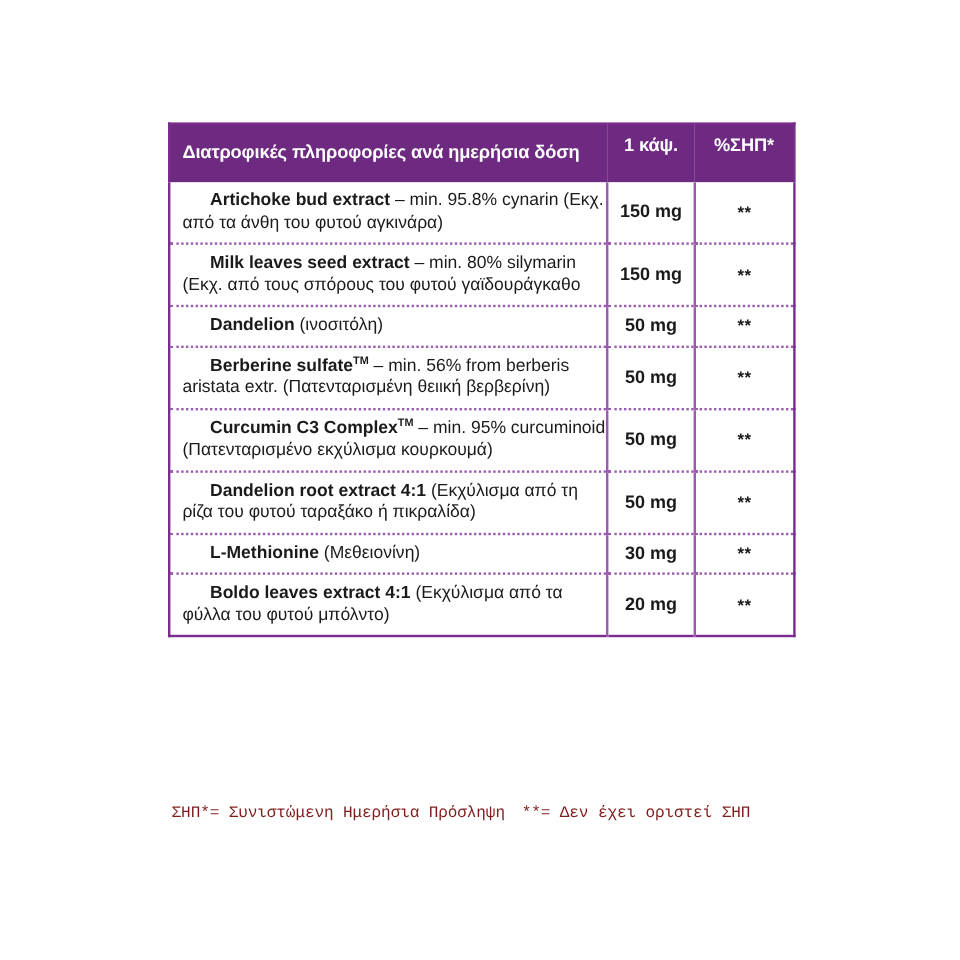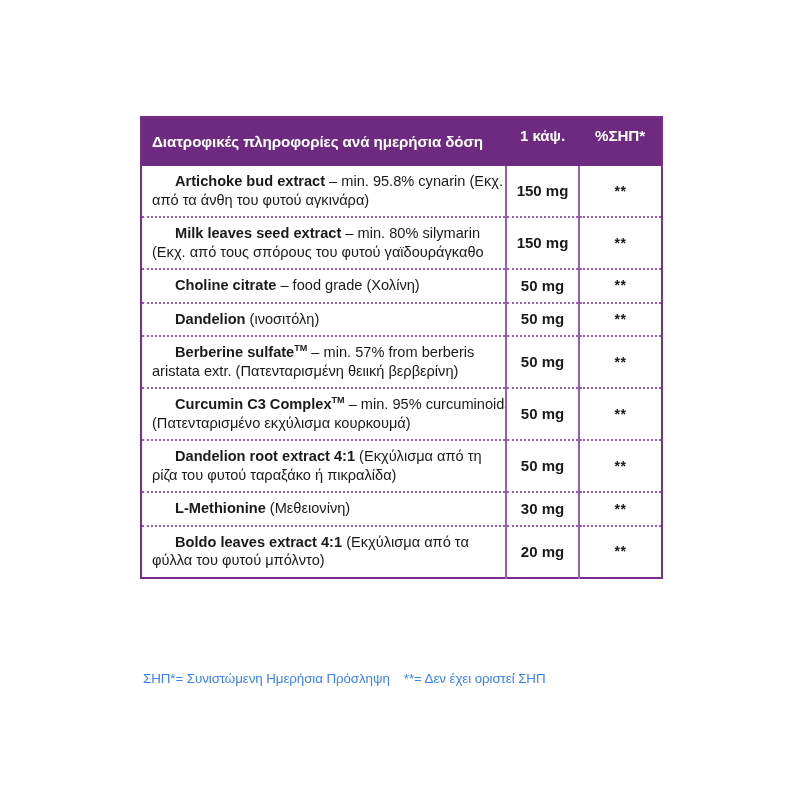--- a/index.html
+++ b/index.html
@@ -17,21 +17,21 @@
   #root {
     position: relative;
     width: 800px;
     height: 800px;
     overflow: hidden;
   }
 
   .panel {
     position: absolute;
     left: 140px;
-    top: 116px;
+    top: 102px;
     width: 521px;
   }
 
   table.facts {
     width: 521px;
     border-collapse: collapse;
     table-layout: fixed;
     border: 2px solid #7B2D8E;
     background: #ffffff;
   }
@@ -118,23 +118,24 @@
     display: block;
   }
 
   
   .footnote {
     position: absolute;
     left: 143px;
     top: 671px;
     width: 560px;
     font-size: 13.4px;
-    color: #3b82f6;
+    color: #7f1d1d;
     letter-spacing: -0.1px;
     white-space: nowrap;
+    font-family: Liberation Mono, monospace;
   }
   .footnote .fn-gap {
     display: inline-block;
     width: 14px;
   }
 </style>
 <style>thead tr.head-row{background:#6E2A80;}table.facts{border-color:#7B2D8E;}tbody td{border-top-color:#9B5BAE;} td.t-name,td.t-dose{border-right-color:#9B5BAE;}tbody td{color:#1a1a1a;}</style></head>
 <body>
 
 <div id="root">
@@ -158,31 +159,26 @@
             <td class="t-name"><span class="nm-bold">Artichoke bud extract</span><span class="nm-rest"> – min. 95.8% cynarin (Εκχ.</span><span class="nm-rest line2">από τα άνθη του φυτού αγκινάρα)</span></td>
             <td class="t-dose">150 mg</td>
             <td class="t-nrv">**</td>
           </tr>
           <tr>
             <td class="t-name"><span class="nm-bold">Milk leaves seed extract</span><span class="nm-rest"> – min. 80% silymarin</span><span class="nm-rest line2">(Εκχ. από τους σπόρους του φυτού γαϊδουράγκαθο</span></td>
             <td class="t-dose">150 mg</td>
             <td class="t-nrv">**</td>
           </tr>
           <tr>
-            <td class="t-name"><span class="nm-bold">Choline citrate</span><span class="nm-rest"> – food grade (Χολίνη)</span></td>
-            <td class="t-dose">50 mg</td>
-            <td class="t-nrv">**</td>
-          </tr>
-          <tr>
             <td class="t-name"><span class="nm-bold">Dandelion</span><span class="nm-rest"> (ινοσιτόλη)</span></td>
             <td class="t-dose">50 mg</td>
             <td class="t-nrv">**</td>
           </tr>
           <tr>
-            <td class="t-name"><span class="nm-bold">Berberine sulfate</span><sup class="tm">TM</sup><span class="nm-rest"> – min. 57% from berberis</span><span class="nm-rest line2">aristata extr. (Πατενταρισμένη θειική βερβερίνη)</span></td>
+            <td class="t-name"><span class="nm-bold">Berberine sulfate</span><sup class="tm">TM</sup><span class="nm-rest"> – min. 56% from berberis</span><span class="nm-rest line2">aristata extr. (Πατενταρισμένη θειική βερβερίνη)</span></td>
             <td class="t-dose">50 mg</td>
             <td class="t-nrv">**</td>
           </tr>
           <tr>
             <td class="t-name"><span class="nm-bold">Curcumin C3 Complex</span><sup class="tm">TM</sup><span class="nm-rest"> – min. 95% curcuminoids</span><span class="nm-rest line2">(Πατενταρισμένο εκχύλισμα κουρκουμά)</span></td>
             <td class="t-dose">50 mg</td>
             <td class="t-nrv">**</td>
           </tr>
           <tr>
             <td class="t-name"><span class="nm-bold">Dandelion root extract 4:1</span><span class="nm-rest"> (Εκχύλισμα από τη</span><span class="nm-rest line2">ρίζα του φυτού ταραξάκο ή πικραλίδα)</span></td>

